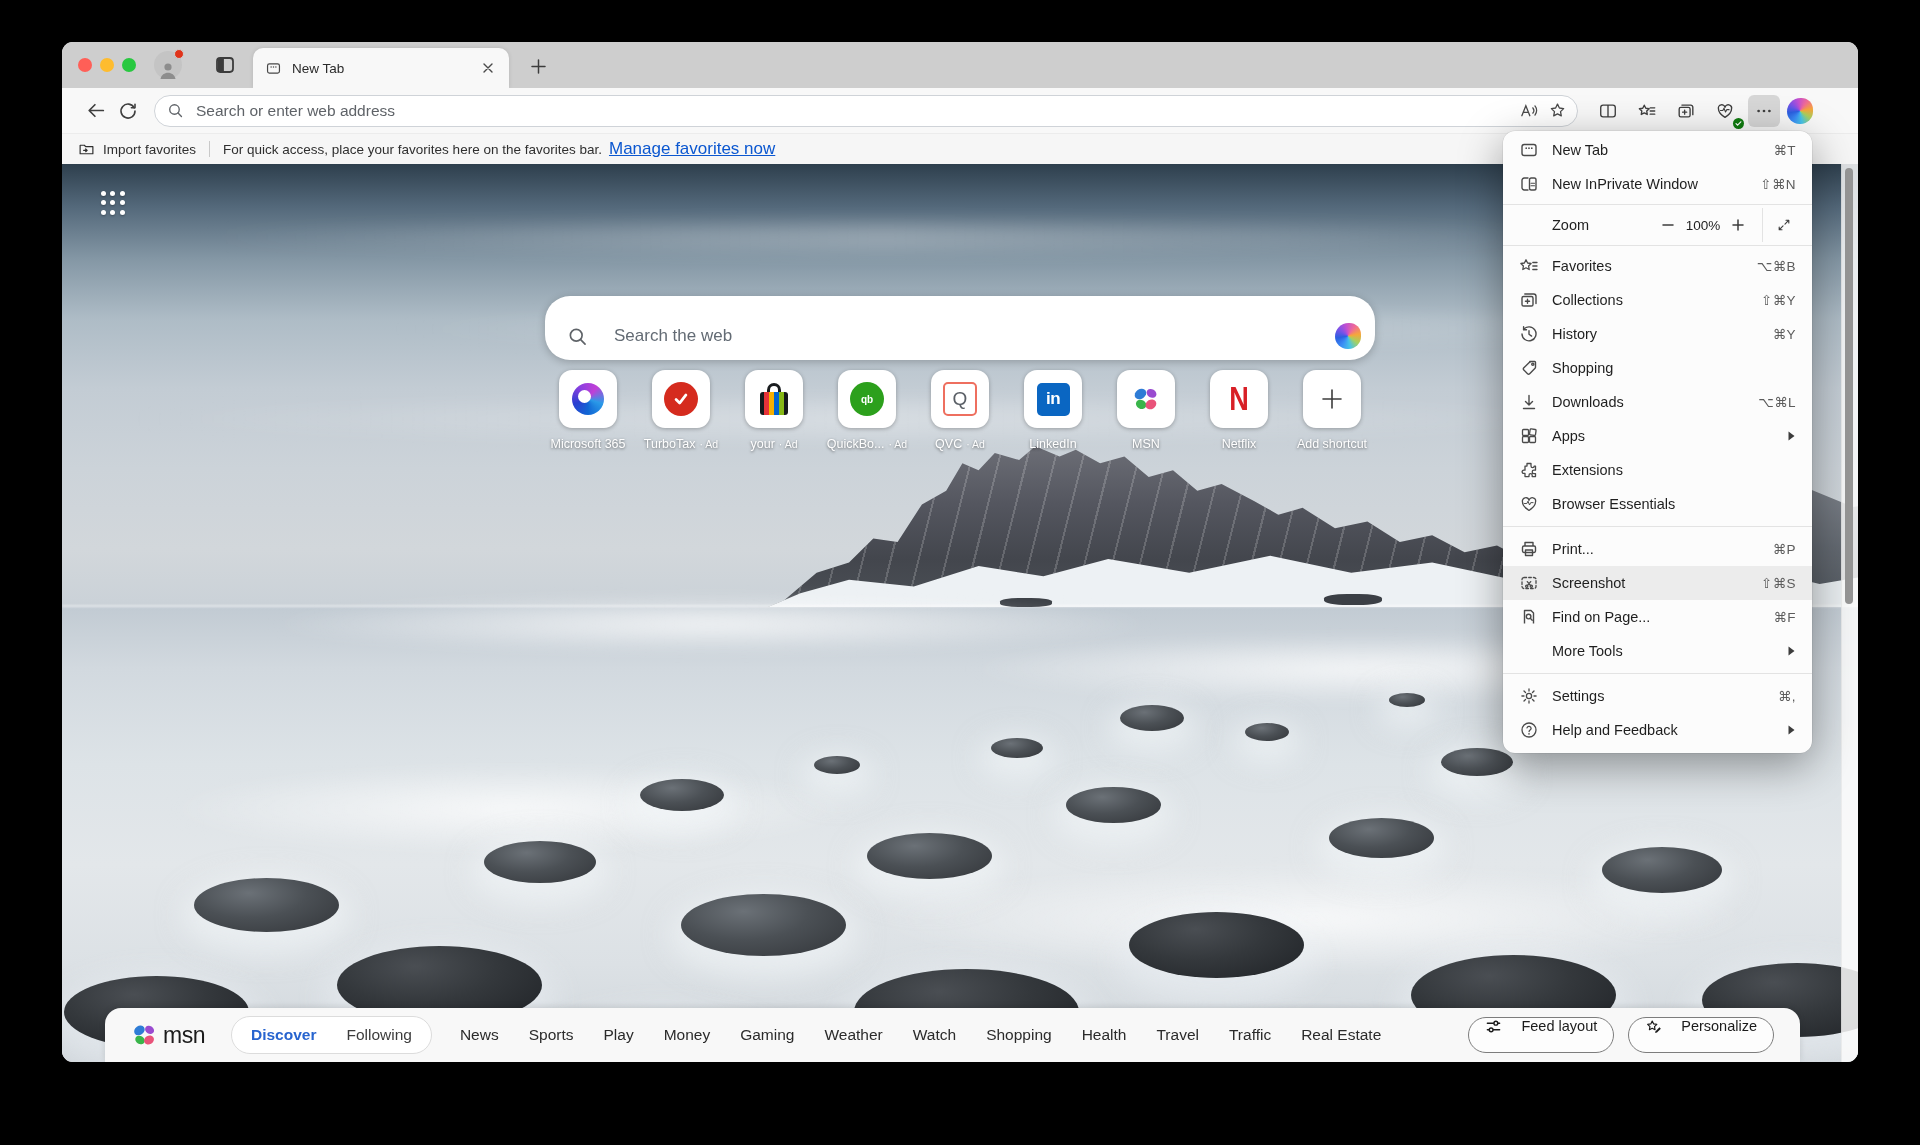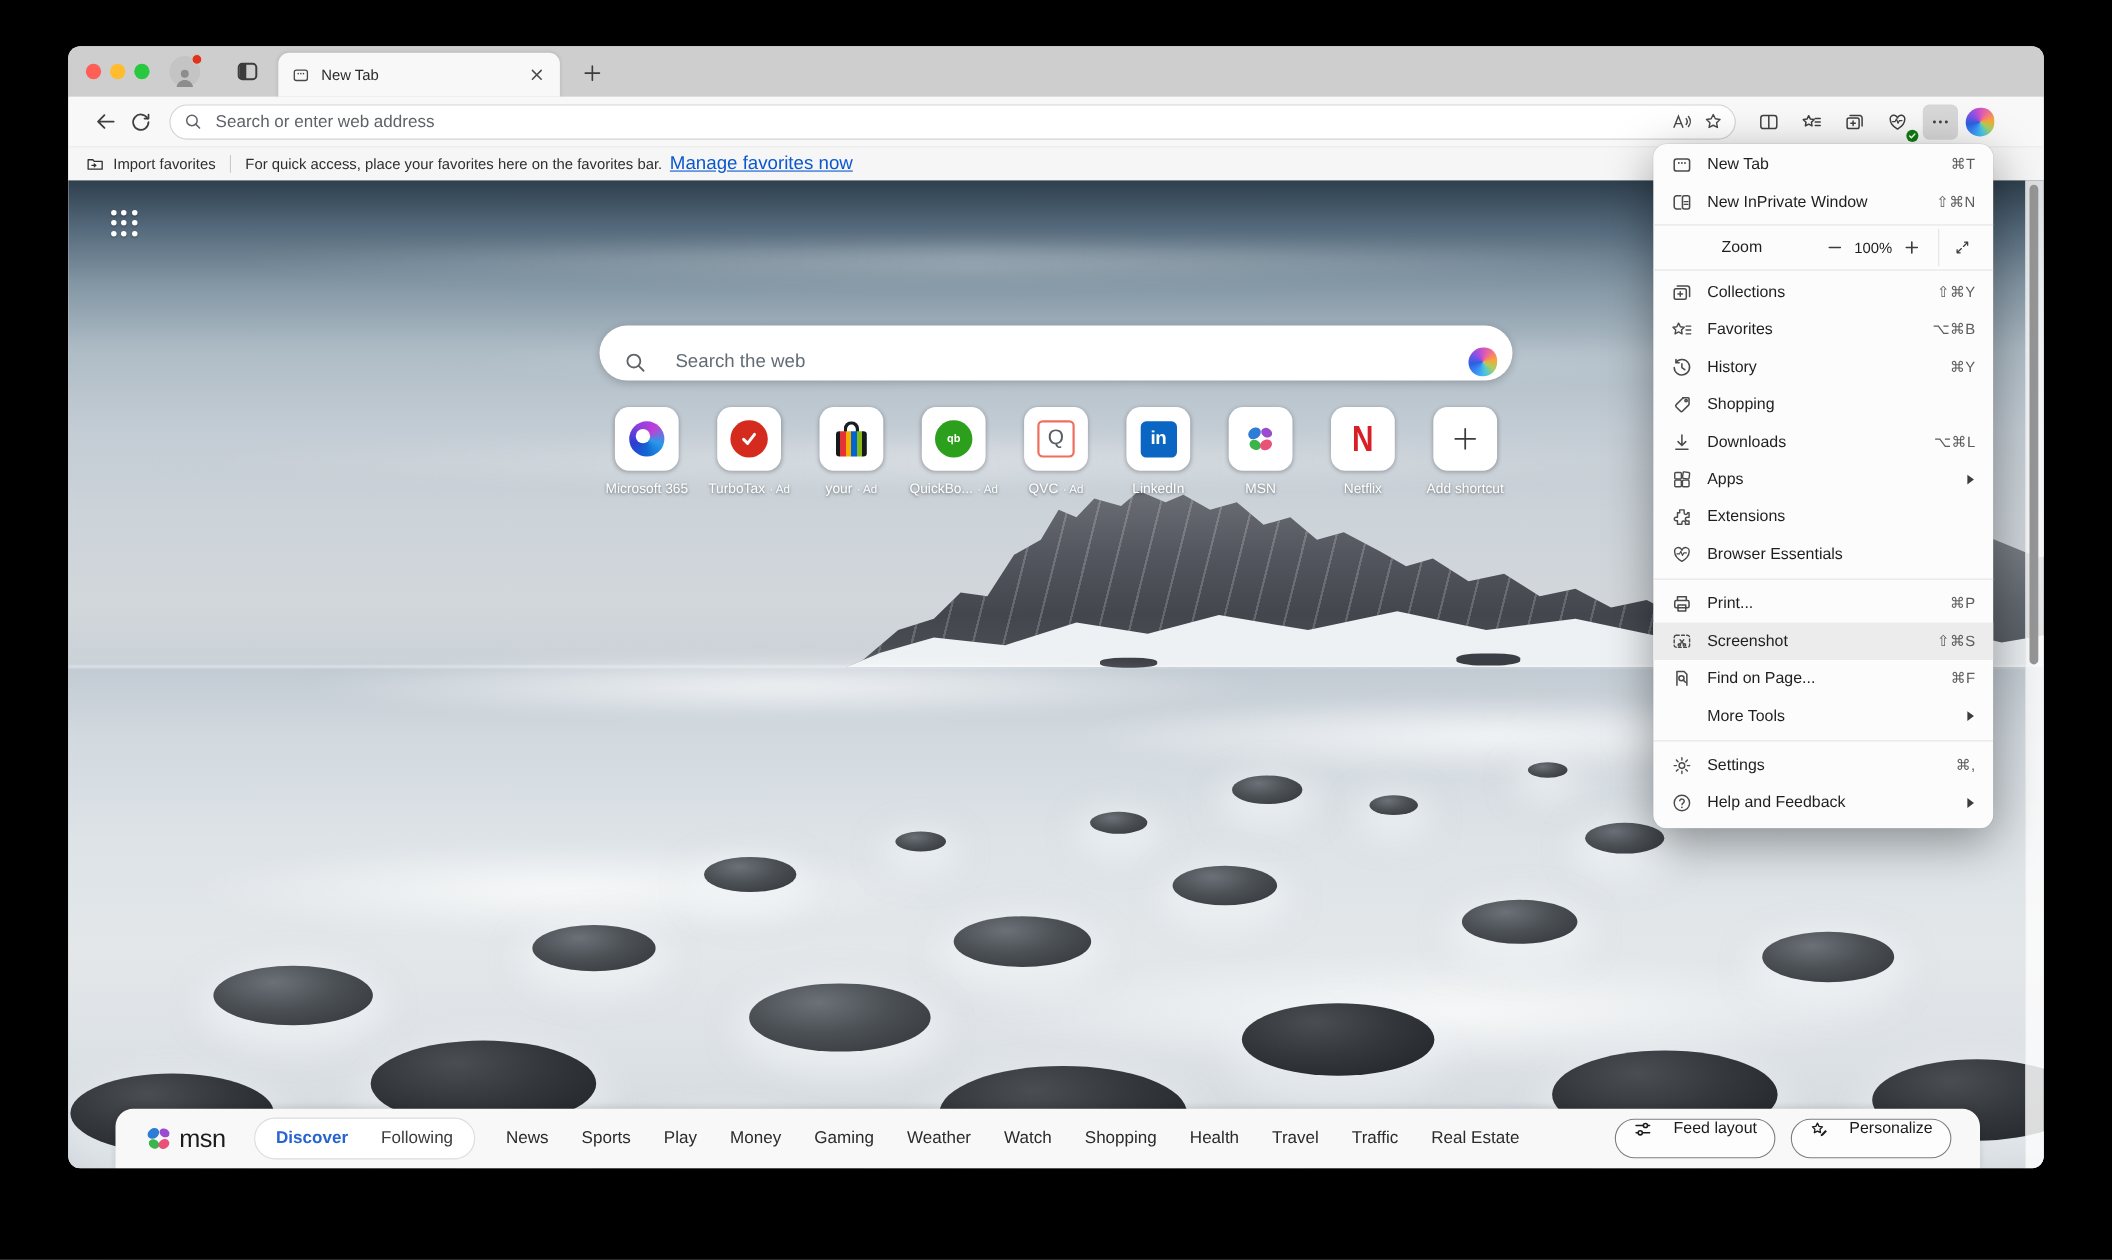--- a/index.html
+++ b/index.html
@@ -67,21 +67,21 @@
   .rock{position:absolute;border-radius:50%;
     background:radial-gradient(ellipse at 38% 28%,#6b7177 0%,#4b5055 45%,#323539 100%);
     box-shadow:0 10px 26px 12px rgba(246,249,251,.5);}
   .rock.dark{background:radial-gradient(ellipse at 38% 26%,#4a4e53 0%,#34383c 45%,#1f2226 100%);
     box-shadow:0 12px 30px 14px rgba(240,245,248,.45);}
   .mist{position:absolute;border-radius:50%;filter:blur(7px);
     background:radial-gradient(ellipse,rgba(255,255,255,.75),rgba(255,255,255,0) 70%);}
   .apps-grid{position:absolute;left:38px;top:26px;width:26px;height:26px;display:grid;grid-template-columns:repeat(3,1fr);gap:4px;padding:1px;}
   .apps-grid i{width:5px;height:5px;border-radius:50%;background:#fff;box-shadow:0 1px 2px rgba(0,0,0,.3);}
   
-  .search-pill{position:absolute;left:50%;top:132px;transform:translateX(-50%);width:830px;height:50px;background:#fff;border-radius:25px;
+  .search-pill{position:absolute;left:50%;top:132px;transform:translateX(-50%);width:830px;height:64px;background:#fff;border-radius:25px;
     box-shadow:0 2px 8px rgba(0,0,0,.22);display:flex;align-items:center;padding:16px 14px 0 22px;}
   .search-pill input{flex:1;border:none;outline:none;background:transparent;font-size:17px;color:#202124;margin-left:14px;}
   .search-pill input::placeholder{color:#636b74;}
   
   .shortcuts{position:absolute;left:50%;top:206px;transform:translateX(-50%);display:flex;gap:35px;}
   .sc{width:58px;display:flex;flex-direction:column;align-items:center;cursor:pointer;}
   .sc-tile{width:58px;height:58px;background:#fff;border-radius:13px;box-shadow:0 1px 4px rgba(0,0,0,.28);
     display:flex;align-items:center;justify-content:center;flex:none;}
   .sc-label{margin-top:9px;font-size:12.5px;color:#fff;white-space:nowrap;text-shadow:0 1px 3px rgba(0,0,0,.55);display:flex;gap:4px;align-items:baseline;}
   .sc-label .ad{font-size:10.5px;opacity:.95;}
@@ -496,21 +496,21 @@
               <path d="M9 4H5.2A2.2 2.2 0 0 0 3 6.2v7.6A2.2 2.2 0 0 0 5.2 16H9"></path>
               <rect x="10.5" y="4" width="6.5" height="12" rx="1.8"></rect>
               <path d="M12 9.3h3.5M12 11.8h3.5" stroke-width="1.1"></path>
             </svg>
           </span>
       <span class="mi-lb">New InPrivate Window</span>
       <span class="mi-sc">⇧⌘N</span>
     </div>
     <div class="mdv"></div>
     <div class="mi">
-      <span class="mi-lb" style="margin-left:46px">Zoom</span>
+      <span class="mi-lb" style="margin-left:33px">Zoom</span>
       <span class="zoom-ctl">
         <span class="zbtn">
               <svg width="14" height="14" viewBox="0 0 14 14" stroke="currentColor" stroke-width="1.5" stroke-linecap="round">
                 <path d="M2 7h10"></path>
               </svg>
             </span>
         <span class="zval">100%</span>
         <span class="zbtn">
               <svg width="14" height="14" viewBox="0 0 14 14" stroke="currentColor" stroke-width="1.5" stroke-linecap="round">
                 <path d="M7 2v10M2 7h10"></path>
@@ -520,38 +520,38 @@
         <span class="zbtn">
               <svg width="16" height="16" viewBox="0 0 20 20" fill="none" stroke="currentColor" stroke-width="1.4" stroke-linecap="round" stroke-linejoin="round">
                 <path d="M4 12.5V16h3.5M16 7.5V4h-3.5M4.6 15.4l4.2-4.2M15.4 4.6l-4.2 4.2"></path>
               </svg>
             </span>
       </span>
     </div>
     <div class="mdv"></div>
     <div class="mi">
       <span class="mi-ic">
+            <svg width="20" height="20" viewBox="0 0 20 20" fill="none" stroke="currentColor" stroke-width="1.3" stroke-linejoin="round">
+              <path d="M7 3.8l1.6 3.2 3.5.5-2.5 2.5.6 3.5L7 11.8 3.8 13.5l.6-3.5L1.9 7.5l3.5-.5z"></path>
+              <path d="M13.8 6.5h4.2M13.8 10h4.2M13.8 13.5h4.2" stroke-linecap="round"></path>
+            </svg>
+          </span>
+      <span class="mi-lb">Favorites</span>
+      <span class="mi-sc">⌥⌘B</span>
+    </div>
+    <div class="mi">
+      <span class="mi-ic">
             <svg width="20" height="20" viewBox="0 0 20 20" fill="none" stroke="currentColor" stroke-width="1.4" stroke-linecap="round" stroke-linejoin="round">
               <rect x="3" y="6.5" width="11" height="9.5" rx="1.6"></rect>
               <path d="M5.8 4h8.9a2.3 2.3 0 0 1 2.3 2.3v7.2"></path>
               <path d="M8.5 9.2v4.1M6.45 11.25h4.1"></path>
             </svg>
           </span>
       <span class="mi-lb">Collections</span>
       <span class="mi-sc">⇧⌘Y</span>
-    </div>
-    <div class="mi">
-      <span class="mi-ic">
-            <svg width="20" height="20" viewBox="0 0 20 20" fill="none" stroke="currentColor" stroke-width="1.3" stroke-linejoin="round">
-              <path d="M7 3.8l1.6 3.2 3.5.5-2.5 2.5.6 3.5L7 11.8 3.8 13.5l.6-3.5L1.9 7.5l3.5-.5z"></path>
-              <path d="M13.8 6.5h4.2M13.8 10h4.2M13.8 13.5h4.2" stroke-linecap="round"></path>
-            </svg>
-          </span>
-      <span class="mi-lb">Favorites</span>
-      <span class="mi-sc">⌥⌘B</span>
     </div>
     <div class="mi">
       <span class="mi-ic">
             <svg width="20" height="20" viewBox="0 0 20 20" fill="none" stroke="currentColor" stroke-width="1.4" stroke-linecap="round" stroke-linejoin="round">
               <path d="M4.6 5.4A7 7 0 1 1 3 10"></path>
               <path d="M4.6 2.8v2.9h2.9"></path>
               <path d="M10 6.8v3.4l2.6 1.9"></path>
             </svg>
           </span>
       <span class="mi-lb">History</span>

